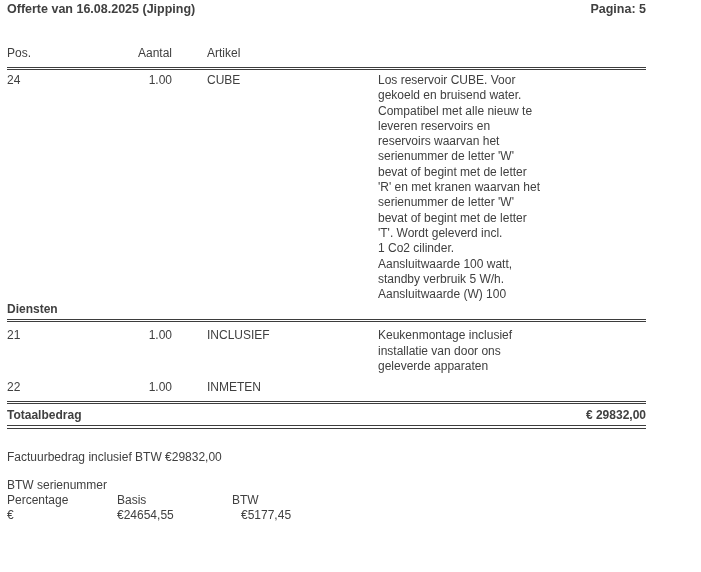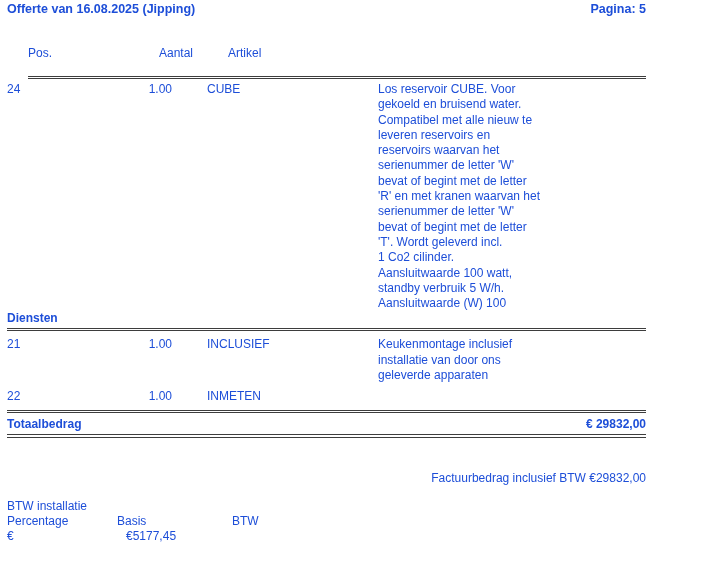--- a/index.html
+++ b/index.html
@@ -7,21 +7,21 @@
     padding: 0;
     background: #ffffff;
   }
   .page {
     position: relative;
     width: 701px;
     height: 572px;
     background: #ffffff;
     font-family: "Liberation Sans", sans-serif;
     font-size: 12px;
-    color: #1d4ed8;
+    color: #404040;
     box-sizing: border-box;
     padding: 2px 55px 0 7px;
     overflow: hidden;
   }
   .doc-header {
     display: flex;
     justify-content: space-between;
     align-items: flex-start;
     font-weight: bold;
     font-size: 12.5px;
@@ -29,24 +29,23 @@
   }
   
   .grid-row {
     display: grid;
     grid-template-columns: 93px 72px 35px 171px 1fr;
     line-height: 15.3px;
   }
   .col-aantal { text-align: right; }
   .thead {
     margin-top: 30px;
-    padding-bottom: 16px;
+    padding-bottom: 7px;
     border-bottom: 3px double #3d3d3d;
     line-height: 14px;
-    margin-left: 21px;
   }
   .item-row { padding-top: 3px; }
   .cell-multiline { white-space: pre-line; }
   .section-heading {
     font-weight: bold;
     line-height: 14px;
     padding-bottom: 3px;
     border-bottom: 3px double #3d3d3d;
   }
   .service-row { padding-top: 6px; }
@@ -55,23 +54,22 @@
     border-top: 3px double #3d3d3d;
     border-bottom: 4px double #3d3d3d;
     display: flex;
     justify-content: space-between;
     font-weight: bold;
     padding: 4px 0 3px 0;
     line-height: 14px;
     gap: 8px;
   }
   .invoice-line {
-    margin-top: 33px;
+    margin-top: 21px;
     line-height: 15px;
-    text-align: right;
   }
   .vat-heading {
     margin-top: 13px;
     line-height: 15px;
   }
   .vat-table {
     display: grid;
     grid-template-columns: 110px 115px 1fr;
     line-height: 15.5px;
   }
@@ -135,23 +133,24 @@
     <span>INMETEN</span>
   </div>
 
   <div class="total-row">
     <span>Totaalbedrag</span>
     <span>€ 29832,00</span>
   </div>
 
   <div class="invoice-line">Factuurbedrag inclusief BTW €29832,00</div>
 
-  <div class="vat-heading">BTW installatie</div>
+  <div class="vat-heading">BTW serienummer</div>
 
   <div class="vat-table">
     <span>Percentage</span>
     <span>Basis</span>
     <span>BTW</span>
     <span>€</span>
+    <span>€24654,55</span>
     <span class="vat-btw-value">€5177,45</span>
   </div>
 
 </div>
 
 </body></html>

